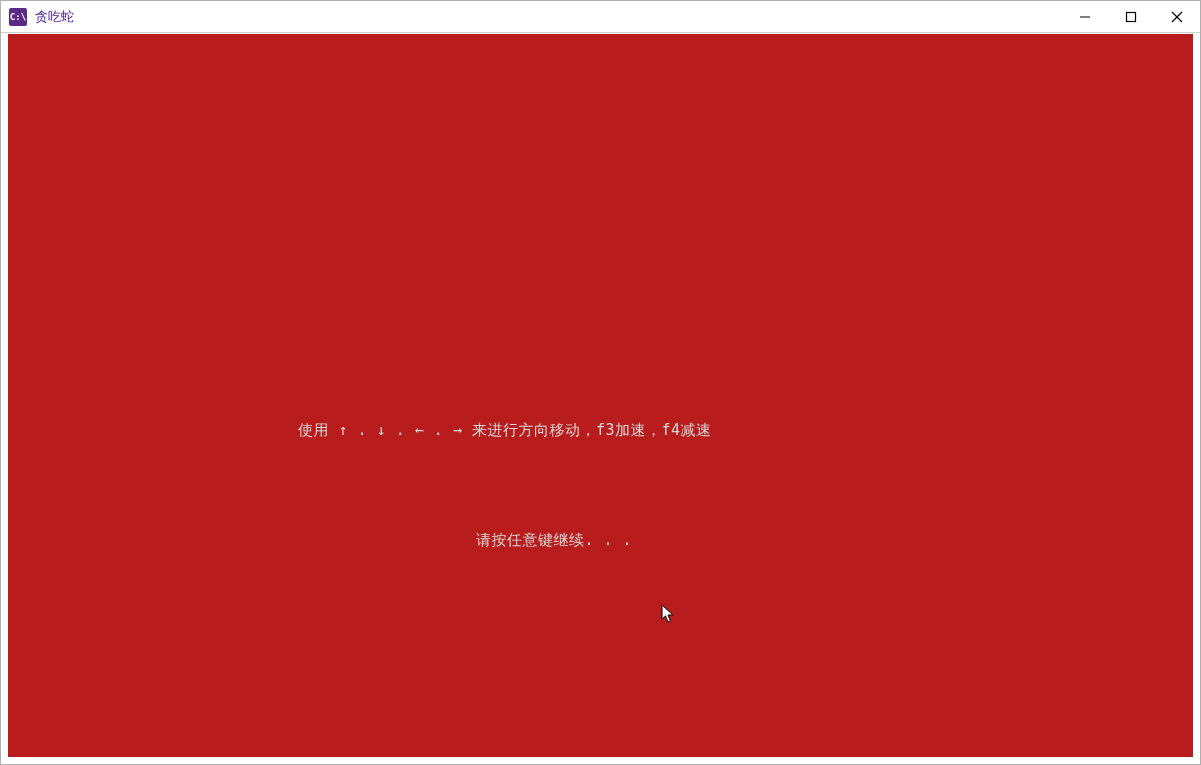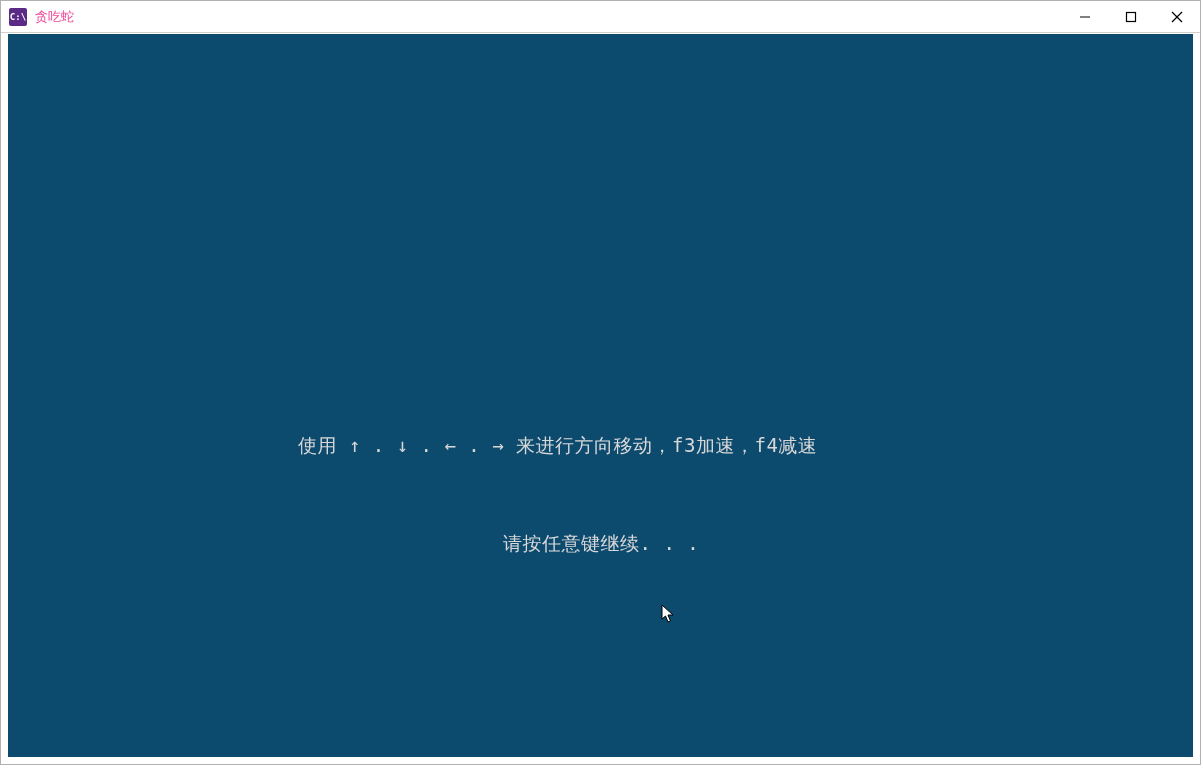--- a/index.html
+++ b/index.html
@@ -44,21 +44,21 @@
       justify-content: center;
       font-size: 9px;
       color: #ffffff;
       font-weight: bold;
       font-family: monospace;
       margin-right: 8px;
       border-radius: 2px;
     }
     .title-text {
       font-size: 13px;
-      color: #ec4899;
+      color: #4c1d95;
     }
     .titlebar-controls {
       display: flex;
       height: 100%;
     }
     .control-btn {
       width: 46px;
       height: 100%;
       display: flex;
       align-items: center;
@@ -68,37 +68,37 @@
     .control-btn svg {
       width: 12px;
       height: 12px;
     }
     .console {
       position: absolute;
       top: 33px;
       left: 7px;
       right: 7px;
       bottom: 7px;
-      background: #0c4a6e;
+      background: #b91c1c;
       color: #d8d8d8;
       font-family: "NSimSun", "SimSun", "Microsoft YaHei", monospace;
-      font-size: 19px;
+      font-size: 15px;
       line-height: 1.5;
       letter-spacing: 0.5px;
     }
     .instructions {
       position: absolute;
       top: 340px;
       left: 290px;
       white-space: pre;
     }
     .prompt {
       position: absolute;
       top: 495px;
-      left: 495px;
+      left: 468px;
       white-space: pre;
     }
     .cursor-pointer {
       position: absolute;
       top: 570px;
       left: 653px;
       width: 14px;
       height: 20px;
       pointer-events: none;
     }

